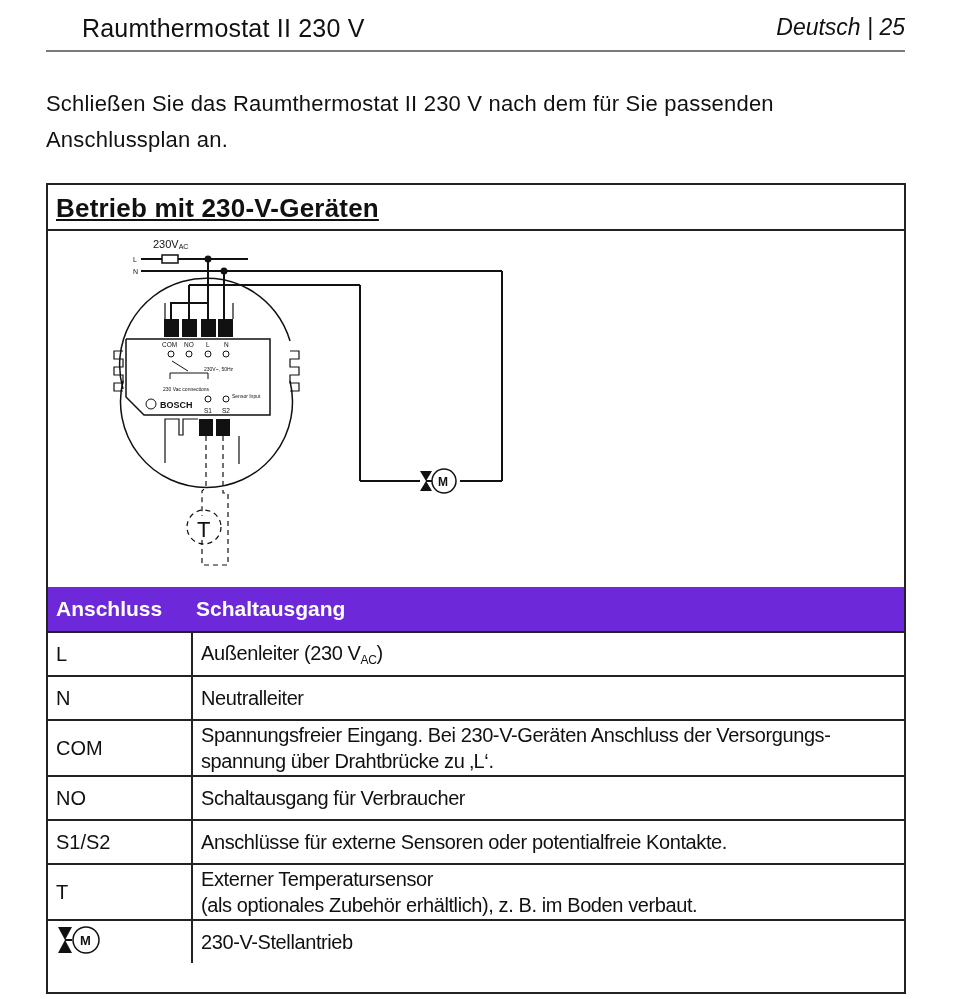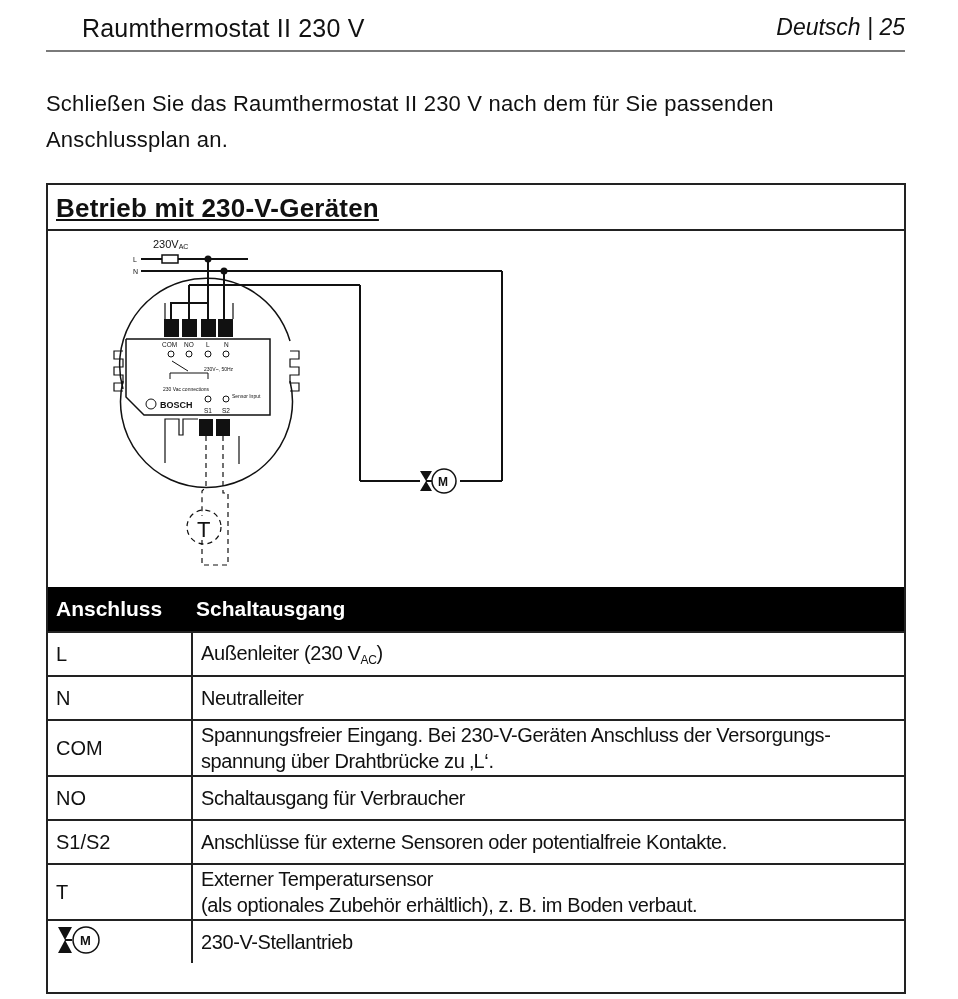--- a/index.html
+++ b/index.html
@@ -11,21 +11,21 @@
   .header .pageinfo { position: absolute; right: 0; top: 0; font-size: 23px; font-style: italic; }
   .intro { position: absolute; left: 46px; top: 86px; width: 860px; font-size: 22px;
            line-height: 36px; letter-spacing: 0.2px; }
   .box { position: absolute; left: 46px; top: 183px; width: 856px; height: 807px;
          border: 2px solid #222; box-sizing: content-box; }
   .box-title { height: 44px; border-bottom: 2px solid #222; font-weight: bold;
                font-size: 26px; line-height: 46px; padding-left: 8px; letter-spacing: 0.2px; text-decoration: underline; }
   .diagram { position: relative; height: 356px; }
   .diagram svg { position: absolute; left: 0; top: 0; }
   table.conn { border-collapse: collapse; width: 856px; table-layout: fixed; font-size: 20px; }
-  table.conn th { background: #000000; color: #fff; text-align: left; font-weight: bold;
+  table.conn th { background: #6d28d9; color: #fff; text-align: left; font-weight: bold;
                   font-size: 21px; height: 44px; padding: 0 0 0 8px; }
   table.conn th.c2 { padding-left: 4px; }
   table.conn td { border-top: 2px solid #222; padding: 0 0 0 8px; vertical-align: middle;
                   height: 42px; font-family: "Liberation Sans Narrow", "Liberation Sans", sans-serif; }
   table.conn td.c1 { border-right: 2px solid #222; }
   table.conn td.c2 { padding-left: 8px; letter-spacing: -0.4px; }
   table.conn tr.tall td { height: 54px; line-height: 26px; }
   .sub { font-size: 12px; vertical-align: -4px; }
 </style>
 </head>

